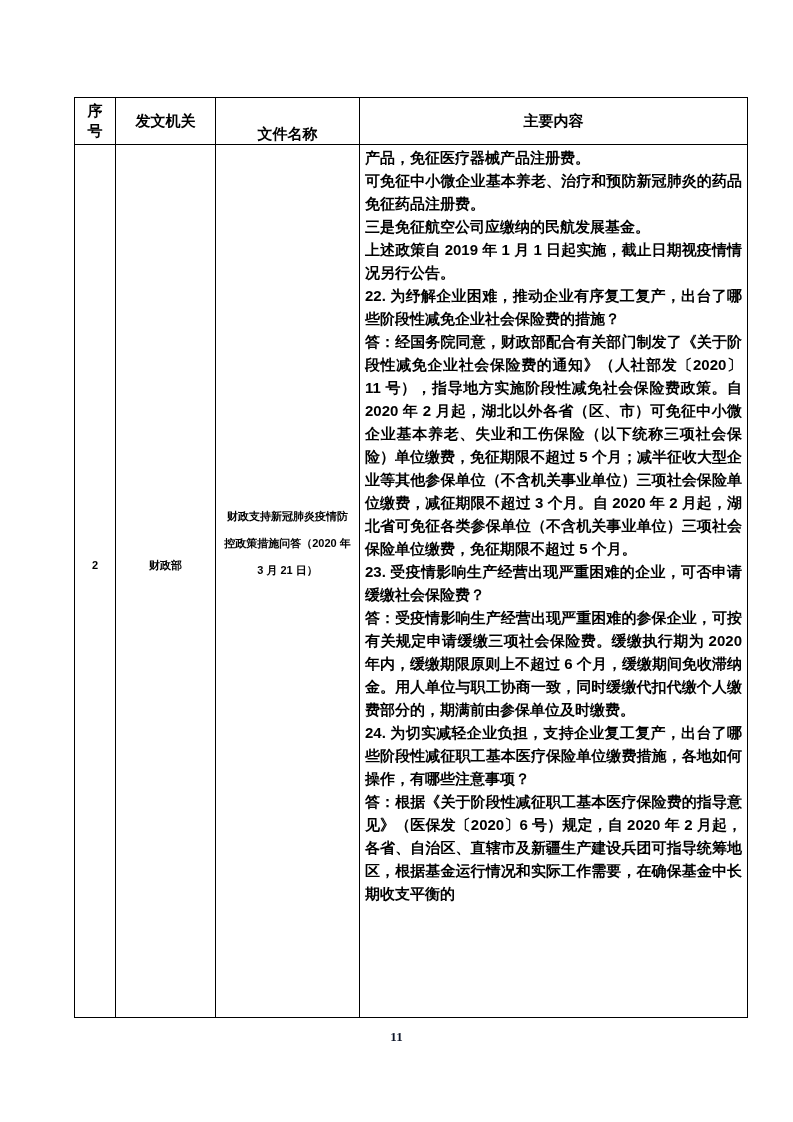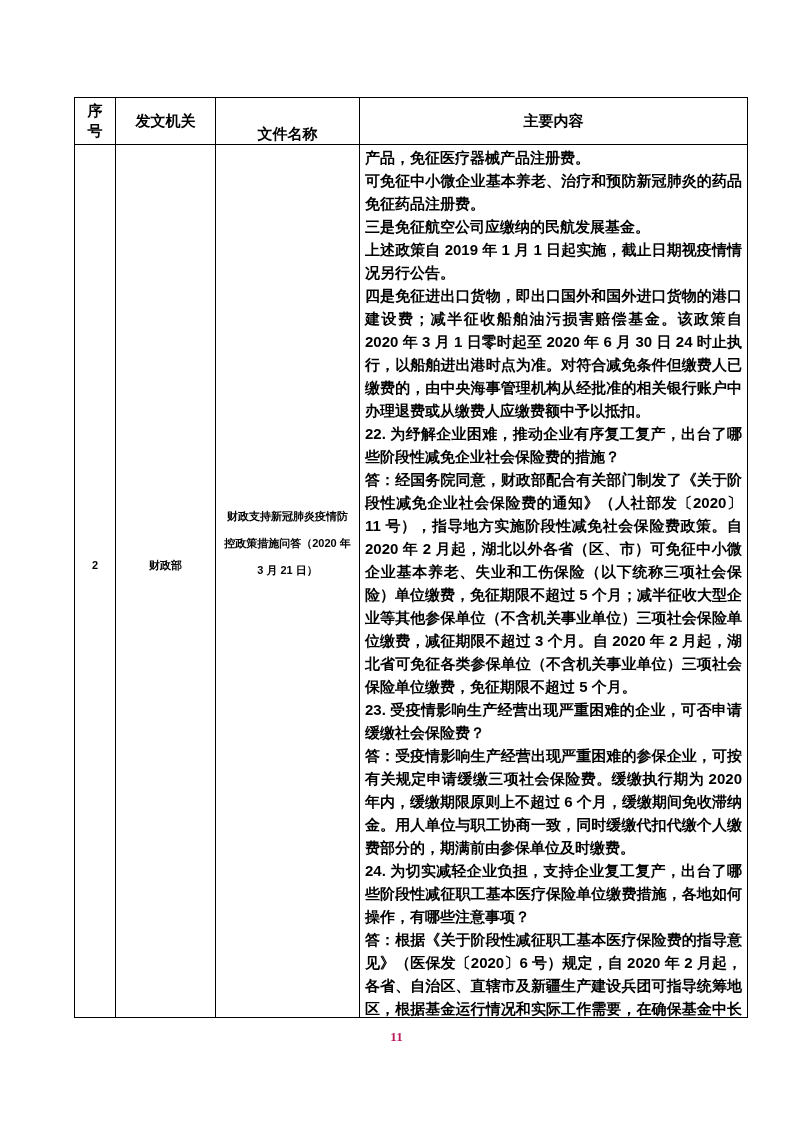--- a/index.html
+++ b/index.html
@@ -95,21 +95,21 @@
   }
   .page-number {
     position: absolute;
     top: 1029px;
     left: 0;
     width: 100%;
     text-align: center;
     font-family: "Liberation Serif", serif;
     font-weight: bold;
     font-size: 13px;
-    color: #be185d;
+    color: #0f172a;
   }
 </style>
 </head>
 <body>
 
 <div class="page">
 
   <div class="doc-table">
 
     <div class="trow header-row">
@@ -135,21 +135,20 @@
         <span class="shift-up-16">财政部</span>
       </div>
       <div class="cell body-cell-center col-title">
         <span class="title-text">财政支持新冠肺炎疫情防控政策措施问答（2020 年 3 月 21 日）</span>
       </div>
       <div class="cell content-cell col-content last">
         <p>产品，免征医疗器械产品注册费。</p>
         <p>可免征中小微企业基本养老、治疗和预防新冠肺炎的药品免征药品注册费。</p>
         <p>三是免征航空公司应缴纳的民航发展基金。</p>
         <p>上述政策自 2019 年 1 月 1 日起实施，截止日期视疫情情况另行公告。</p>
-        <p>四是免征进出口货物，即出口国外和国外进口货物的港口建设费；减半征收船舶油污损害赔偿基金。该政策自 2020 年 3 月 1 日零时起至 2020 年 6 月 30 日 24 时止执行，以船舶进出港时点为准。对符合减免条件但缴费人已缴费的，由中央海事管理机构从经批准的相关银行账户中办理退费或从缴费人应缴费额中予以抵扣。</p>
         <p>22. 为纾解企业困难，推动企业有序复工复产，出台了哪些阶段性减免企业社会保险费的措施？</p>
         <p>答：经国务院同意，财政部配合有关部门制发了《关于阶段性减免企业社会保险费的通知》（人社部发〔2020〕11 号），指导地方实施阶段性减免社会保险费政策。自 2020 年 2 月起，湖北以外各省（区、市）可免征中小微企业基本养老、失业和工伤保险（以下统称三项社会保险）单位缴费，免征期限不超过 5 个月；减半征收大型企业等其他参保单位（不含机关事业单位）三项社会保险单位缴费，减征期限不超过 3 个月。自 2020 年 2 月起，湖北省可免征各类参保单位（不含机关事业单位）三项社会保险单位缴费，免征期限不超过 5 个月。</p>
         <p>23. 受疫情影响生产经营出现严重困难的企业，可否申请缓缴社会保险费？</p>
         <p>答：受疫情影响生产经营出现严重困难的参保企业，可按有关规定申请缓缴三项社会保险费。缓缴执行期为 2020 年内，缓缴期限原则上不超过 6 个月，缓缴期间免收滞纳金。用人单位与职工协商一致，同时缓缴代扣代缴个人缴费部分的，期满前由参保单位及时缴费。</p>
         <p>24. 为切实减轻企业负担，支持企业复工复产，出台了哪些阶段性减征职工基本医疗保险单位缴费措施，各地如何操作，有哪些注意事项？</p>
         <p>答：根据《关于阶段性减征职工基本医疗保险费的指导意见》（医保发〔2020〕6 号）规定，自 2020 年 2 月起，各省、自治区、直辖市及新疆生产建设兵团可指导统筹地区，根据基金运行情况和实际工作需要，在确保基金中长期收支平衡的</p>
       </div>
     </div>
 
   </div>

